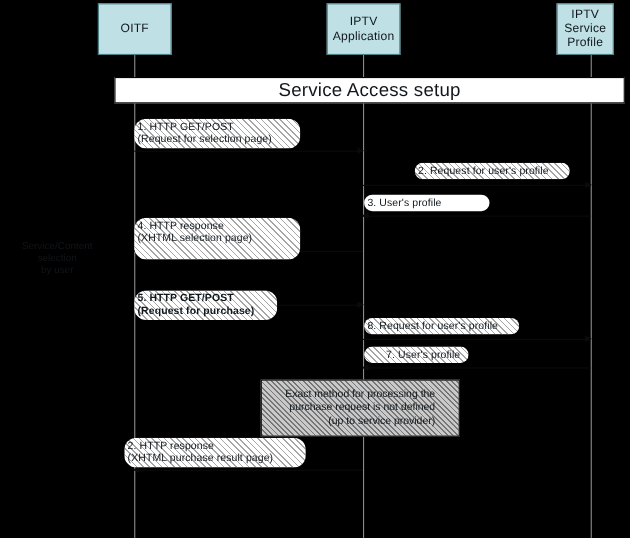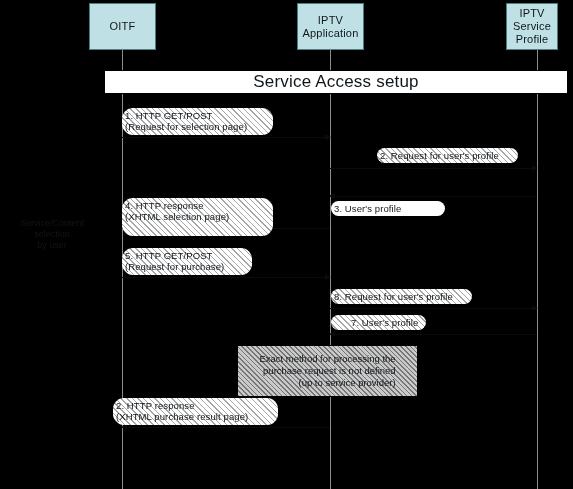--- a/index.html
+++ b/index.html
@@ -171,26 +171,26 @@
   <div class="msg-arrow to-right" style="left:122px; top:277px; width:208px;"></div>
   <div class="msg-arrow to-right" style="left:330px; top:308px; width:207px;"></div>
   <div class="msg-arrow to-left" style="left:330px; top:334px; width:207px;"></div>
   <div class="msg-arrow to-left" style="left:122px; top:427px; width:208px;"></div>
 
   <div class="msg-label" style="left:122px; top:108px; width:151px; height:27px;">1. HTTP GET/POST
 (Request for selection page)</div>
 
   <div class="msg-label" style="left:341px; top:148px; width:141px; height:15px;margin-left:36px;">2. Request for user's profile</div>
 
-  <div class="msg-label solid" style="left:331px; top:177px; width:114px; height:15px;margin-top:24px;">3. User's profile</div>
+  <div class="msg-label solid" style="left:331px; top:177px; width:114px; height:15px;">3. User's profile</div>
 
   <div class="msg-label" style="left:122px; top:198px; width:151px; height:38px;">4. HTTP response
 (XHTML selection page)</div>
 
-  <div class="msg-label" style="left:122px; top:248px; width:130px; height:27px;">5. HTTP GET/POST
+  <div class="msg-label" style="left:122px; top:264px; width:130px; height:27px;font-weight:bold;">5. HTTP GET/POST
 (Request for purchase)</div>
 
   <div class="msg-label" style="left:331px; top:289px; width:141px; height:15px;">8. Request for user's profile</div>
 
   <div class="msg-label" style="left:331px; top:315px; width:95px; height:15px;padding-left:20px;">7. User's profile</div>
 
   <div class="msg-label" style="left:113px; top:398px; width:165px; height:27px;">2. HTTP response
 (XHTML purchase result page)</div>
 
   <div class="note-box" style="left:237px; top:345px; width:181px; height:52px;">Exact method for processing the

